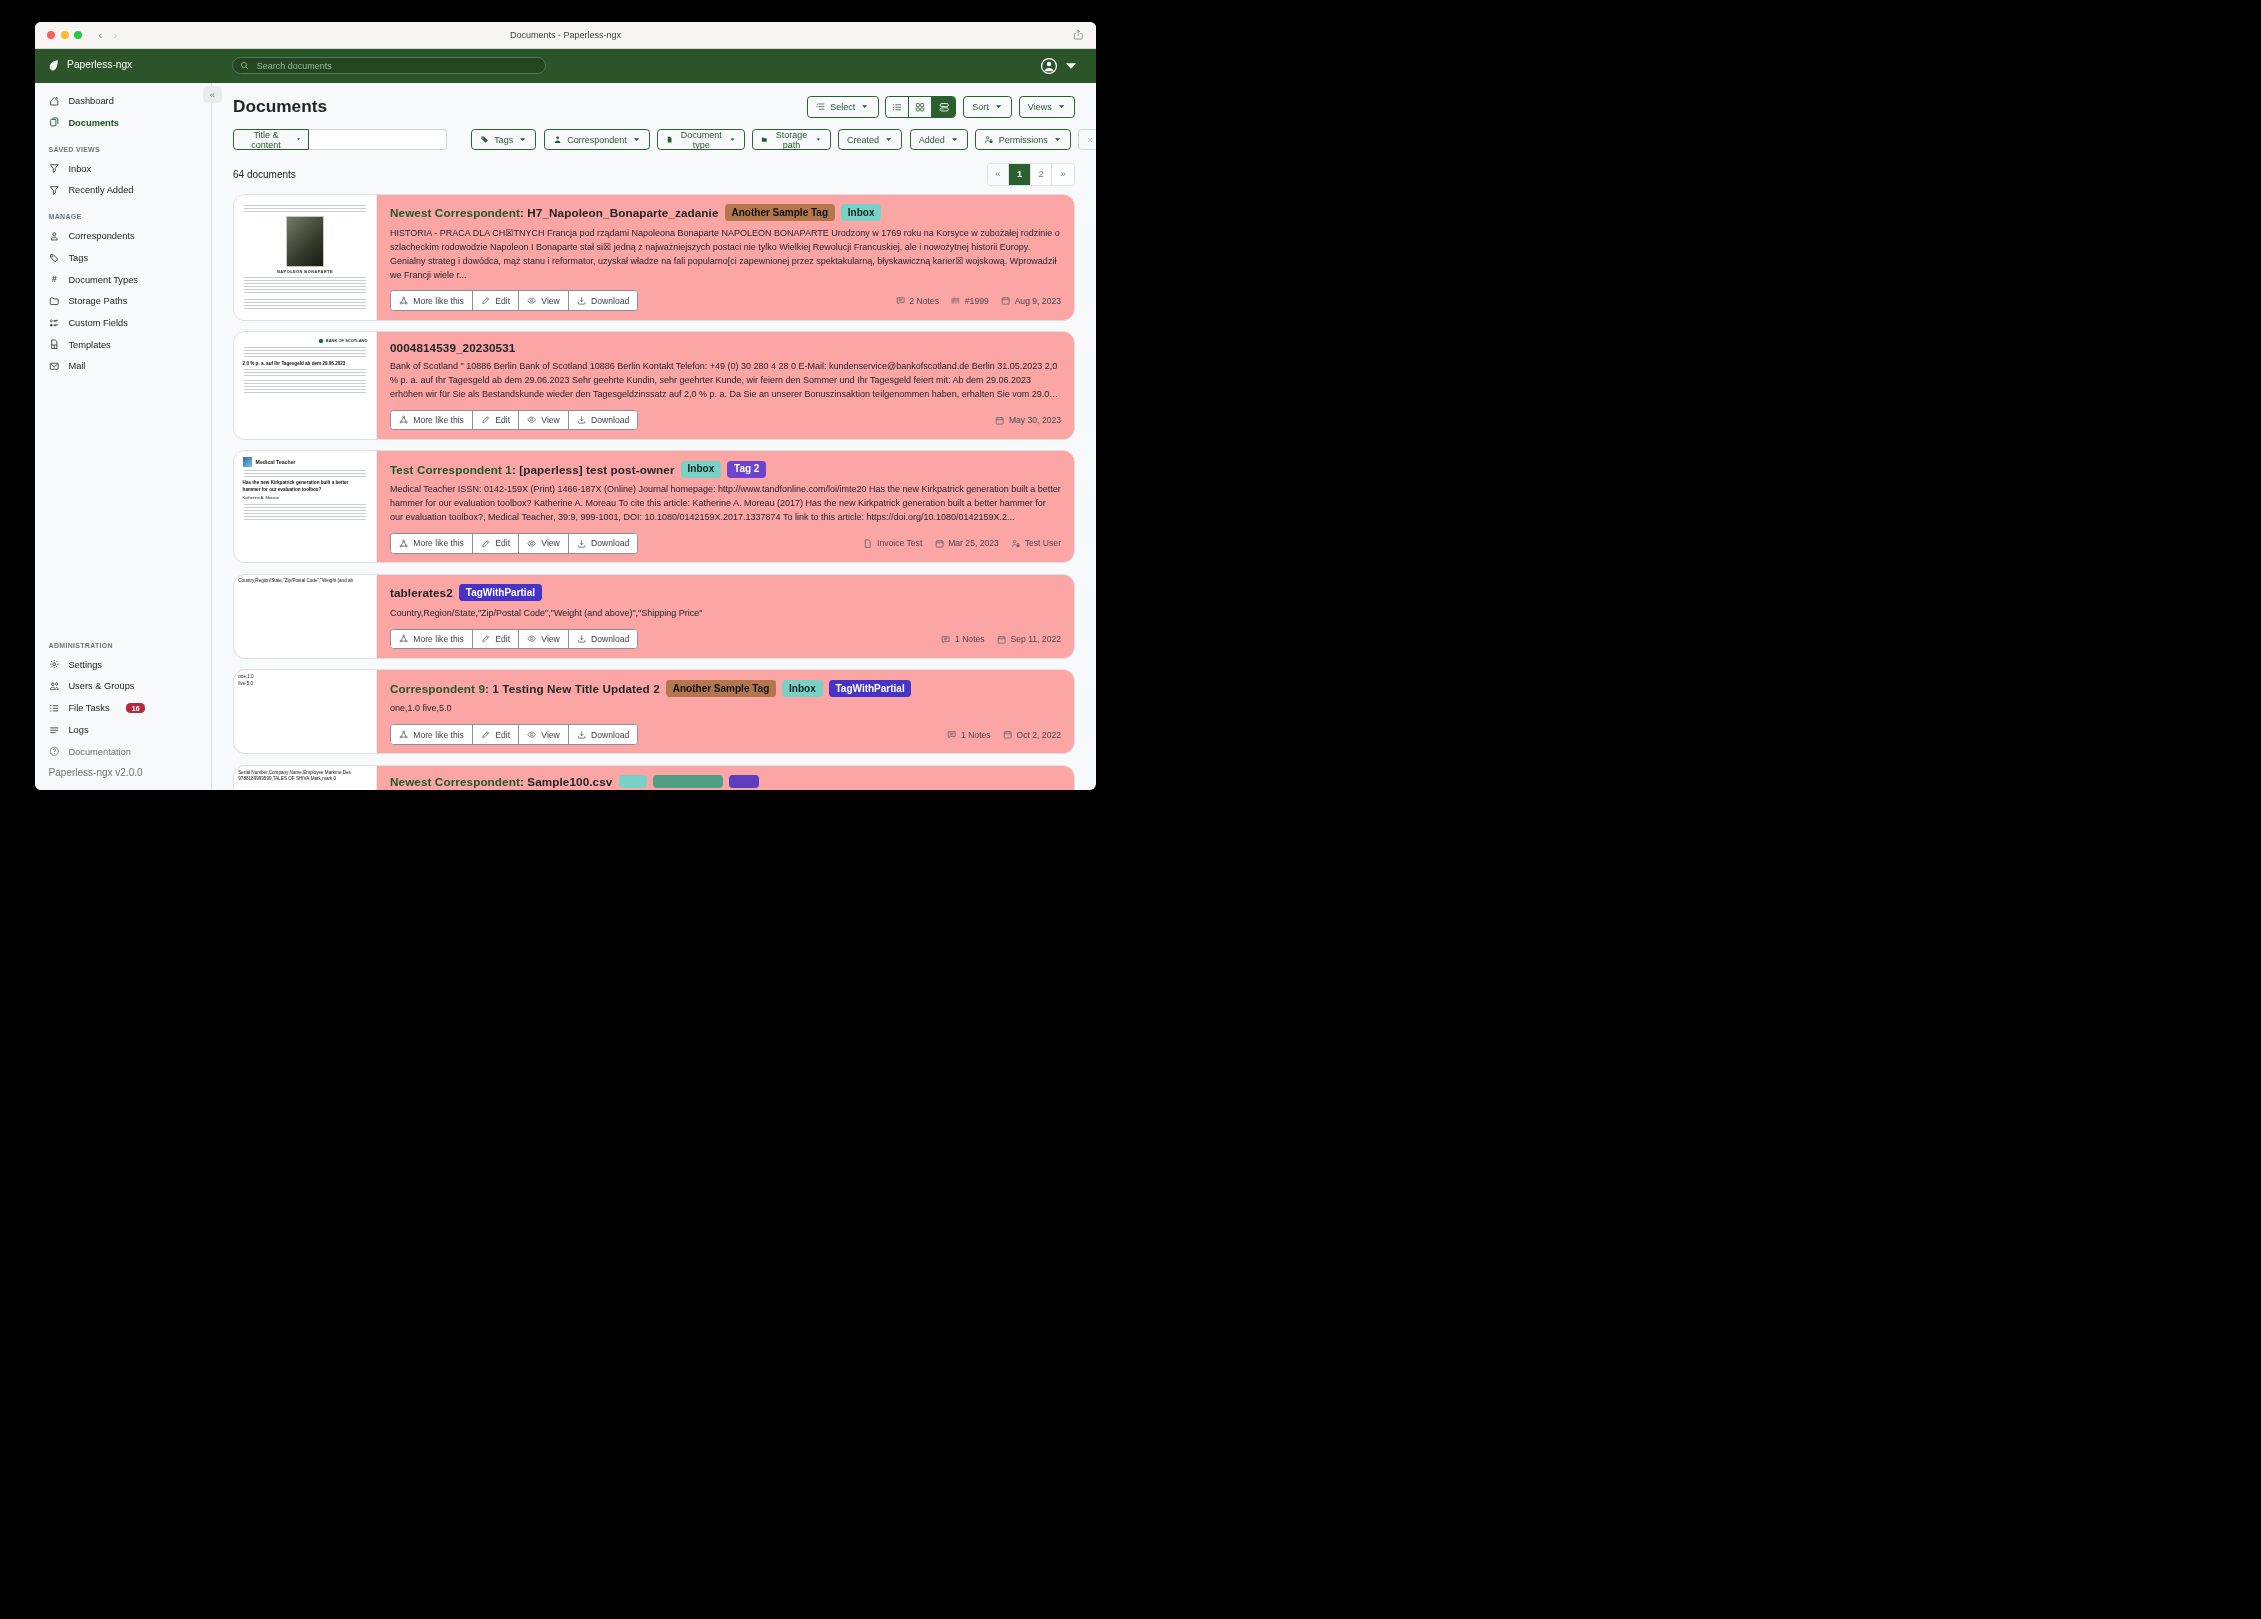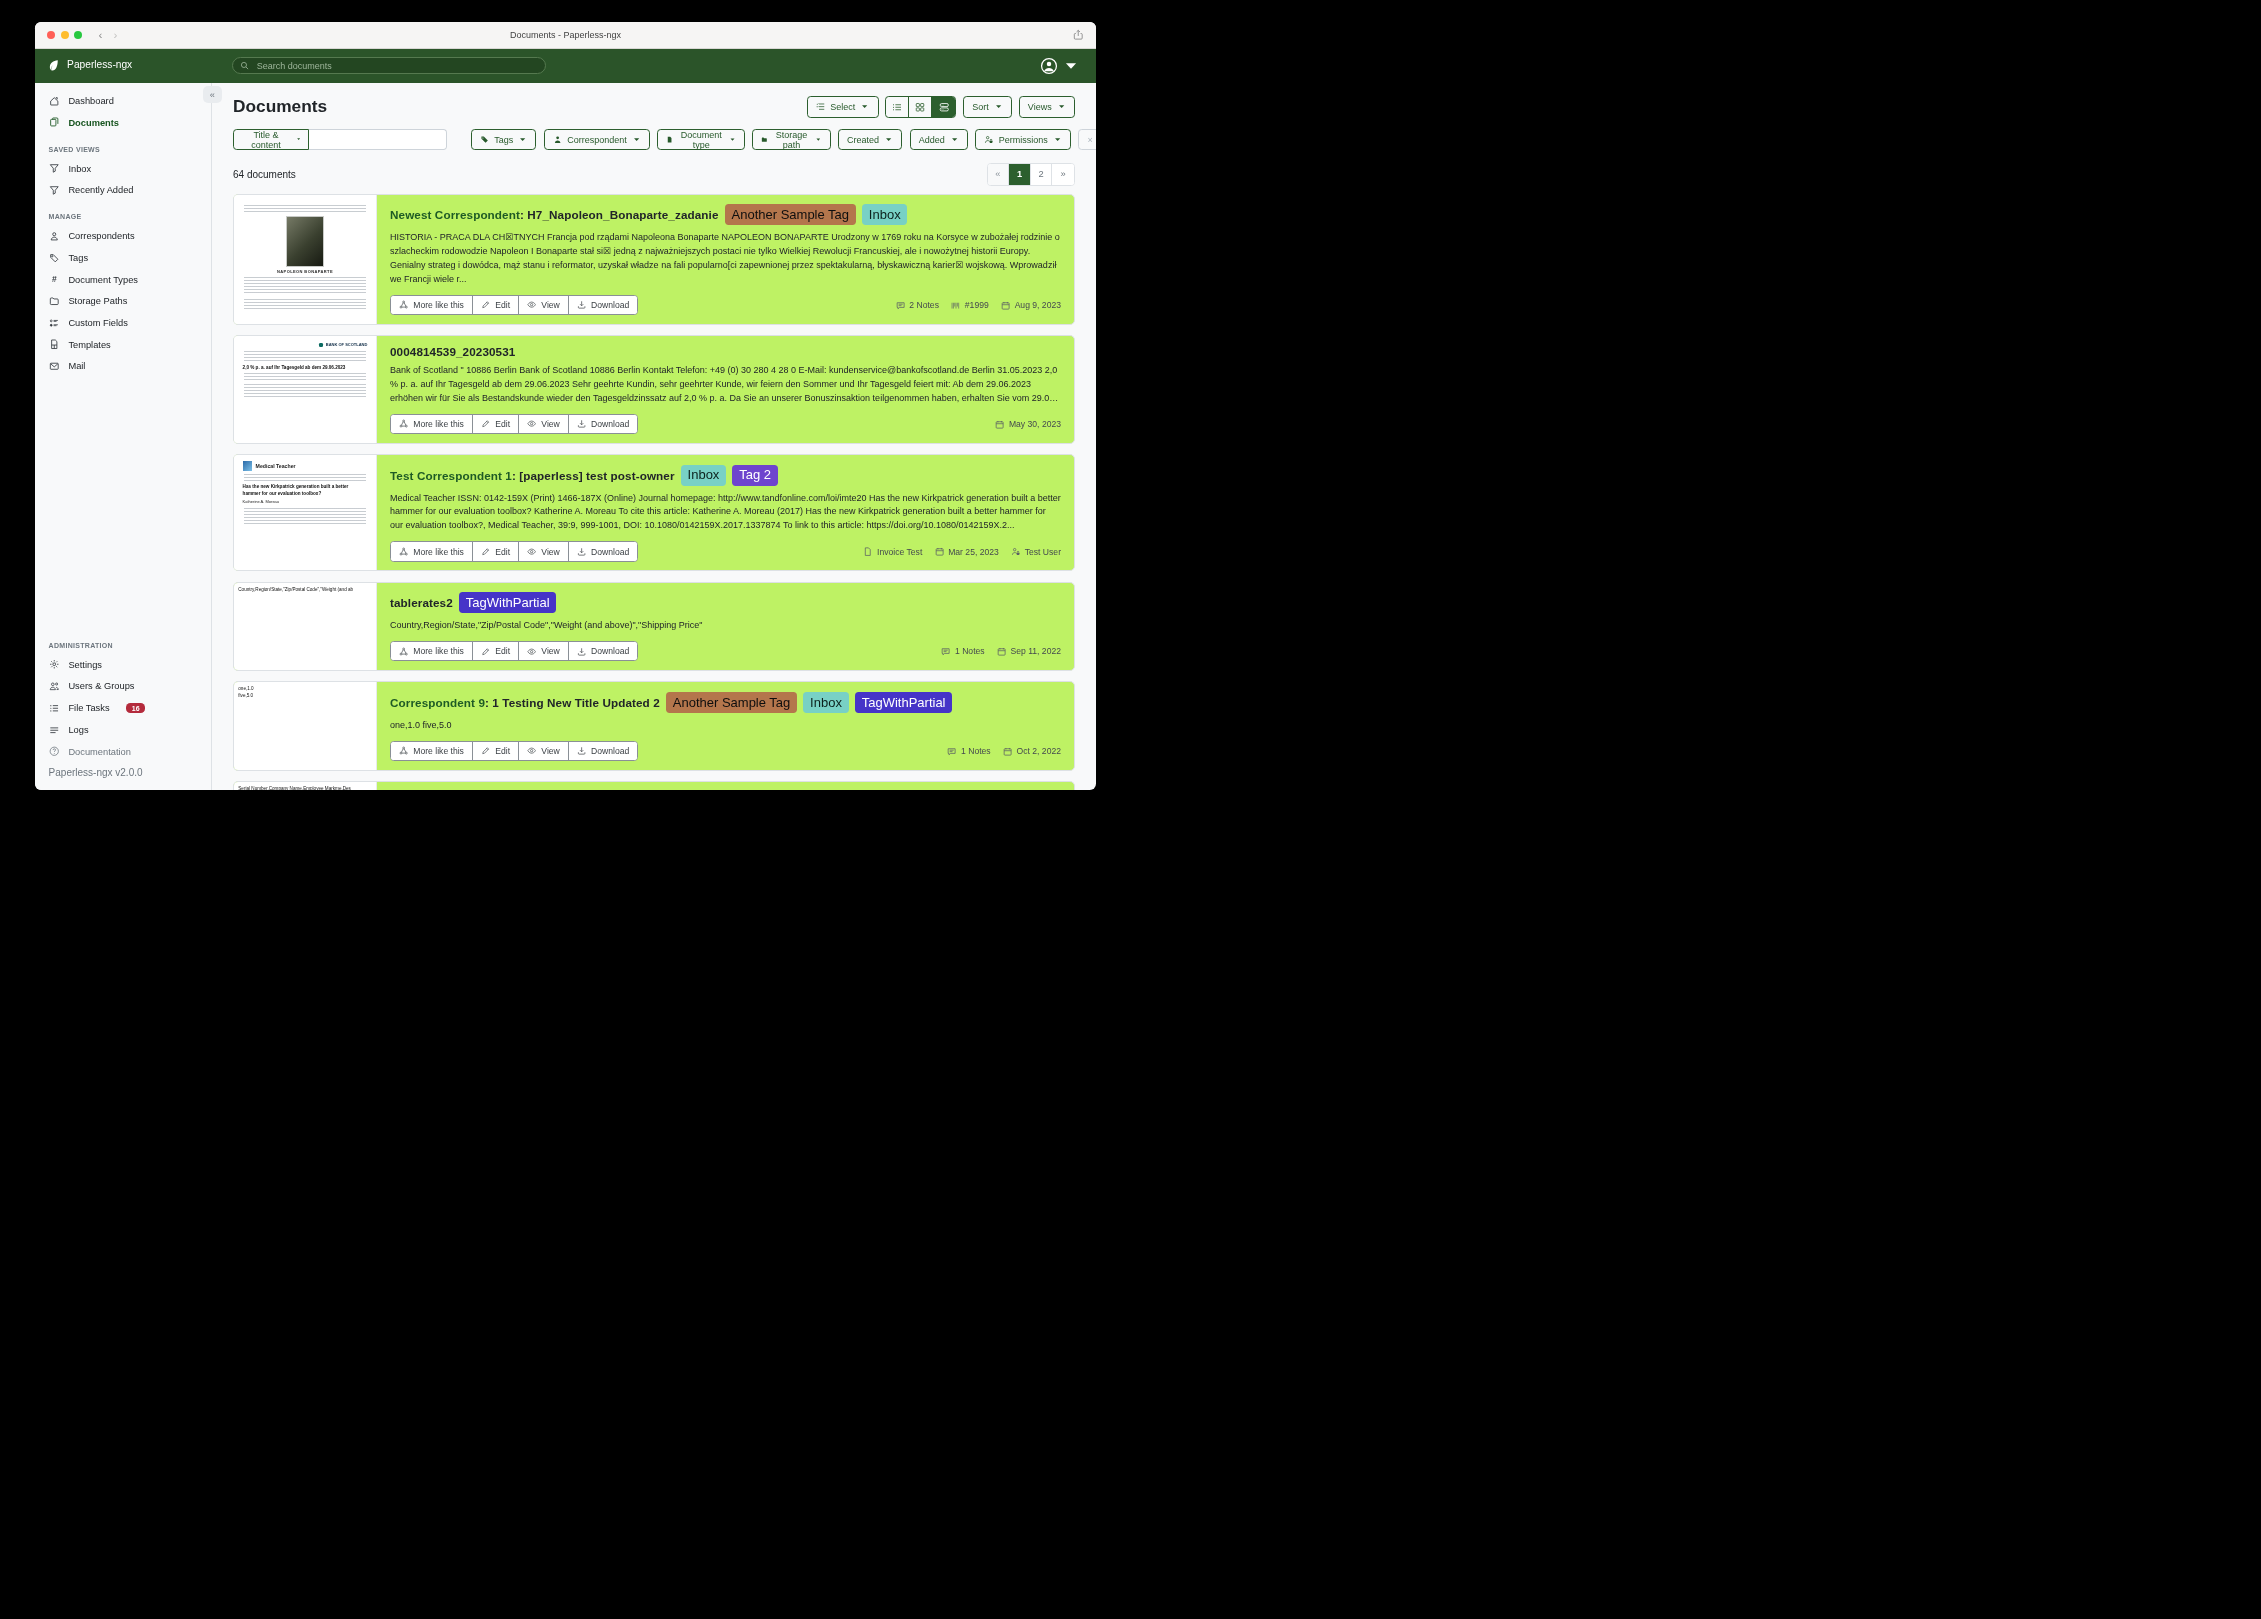--- a/index.html
+++ b/index.html
@@ -62,39 +62,39 @@
 .btn-reset{display:inline-flex;align-items:center;gap:4.3px;height:21.6px;padding:0 8px;border:0.6px solid #ced4da;color:#adb5bd;background:transparent;border-radius:3.7px;font-size:9px;font-family:inherit;cursor:pointer}
 
 .count-row{display:flex;align-items:center;margin:12.3px 0 7.4px}
 .doc-count{font-size:10px;color:#212529}
 .pager{margin-left:auto;display:inline-flex;border:0.6px solid #dee2e6;border-radius:3.7px;overflow:hidden;background:#fff}
 .p-cell{min-width:21.6px;height:21.6px;display:flex;align-items:center;justify-content:center;font-size:9.3px;color:#6c757d;border-right:0.6px solid #dee2e6;background:#fff;cursor:pointer;border-top:none;border-bottom:none;border-left:none;font-family:inherit}
 .p-cell:last-child{border-right:none}
 .p-cell.disabled{background:#f8f9fa;color:#8d959d}
 .p-cell.active{background:#2c5f2e;color:#fff;font-weight:600}
 
-.card{display:flex;background:#bef264;border:0.6px solid #dde1e5;border-radius:5px;margin-bottom:10.5px;overflow:hidden}
+.card{display:flex;background:#fca5a5;border:0.6px solid #dde1e5;border-radius:12px;margin-bottom:10.5px;overflow:hidden}
 .thumb{flex:0 0 143px;background:#fff;border-right:0.6px solid #e7eaec;position:relative;overflow:hidden;min-height:74px}
 .page{position:absolute;inset:0;padding:6.2px 8.6px;background:#fff;overflow:hidden}
 .tlines{background-image:repeating-linear-gradient(to bottom,#b6bcc2 0 0.9px,transparent 0.9px 3.1px);margin:3.7px 1.2px;opacity:.75}
 .portrait{width:38px;height:51px;margin:3.7px auto 1.9px;background:linear-gradient(135deg,#767a66,#3a402f 55%,#171a12);border:0.6px solid #c8cac7}
 .np-caption{text-align:center;font-size:4px;letter-spacing:0.4px;color:#2c2c2c;margin:1.9px 0 3.1px;font-weight:600}
 .bank-brand{display:flex;justify-content:flex-end;align-items:center;gap:2.5px;font-size:4px;font-weight:700;color:#14304a;margin-bottom:3.1px}
 .bank-dot{width:4.3px;height:4.3px;background:#0c6b62;border-radius:1.2px;display:inline-block}
 .bank-high{font-size:4.6px;font-weight:700;color:#0f0f0f;margin:3.1px 0}
 .med-brand{display:flex;align-items:center;gap:3.7px;font-size:5.2px;font-weight:700;color:#1d1d1d;margin-bottom:3.1px}
 .med-logo{width:9.3px;height:9.3px;background:linear-gradient(135deg,#2b6aa8,#7cc0e8);flex:0 0 9.3px}
 .med-head{font-size:4.6px;font-weight:700;color:#101010;line-height:1.4;margin:3.1px 0 1.9px}
 .med-author{font-size:4px;color:#222;margin-bottom:2.5px}
 .csv{margin:0;padding:3.7px 4.3px;font-size:4.6px;line-height:1.5;color:#111;white-space:pre-line;font-family:"Liberation Sans",sans-serif}
 .card-body{flex:1;min-width:0;padding:9.3px 13px 8px;display:flex;flex-direction:column}
 .title-row{display:flex;align-items:center;flex-wrap:wrap;gap:6.2px;row-gap:3.7px}
 .doc-title{margin:0;font-size:11.7px;font-weight:600;color:#212529;letter-spacing:0.1px}
 .corr{color:#1e5b25;font-weight:700}
-.tag-pill{border-radius:3.7px;padding:1.9px 6.8px;font-size:13px;font-weight:400;line-height:1.35;white-space:nowrap}
+.tag-pill{border-radius:3.7px;padding:1.9px 6.8px;font-size:10px;font-weight:700;line-height:1.35;white-space:nowrap}
 .tag-empty{padding:1.9px 0}
 .excerpt{margin:5.6px 0 7.4px;font-size:9px;line-height:1.55;color:#212529;display:-webkit-box;-webkit-line-clamp:3;-webkit-box-orient:vertical;overflow:hidden}
 .card:nth-child(1) .excerpt{-webkit-line-clamp:4}
 .card-foot{margin-top:auto;display:flex;align-items:center;min-height:21.6px}
 .bgroup{display:inline-flex;border:0.6px solid #8a9096;border-radius:3.7px;overflow:hidden;background:#fff}
 .act-btn{display:inline-flex;align-items:center;gap:5px;padding:4.3px 8px;font-size:8.6px;color:#3c4146;background:#fff;border:none;border-right:0.6px solid #8a9096;font-family:inherit;cursor:pointer}
 .act-btn:last-child{border-right:none}
 .act-btn .ic{width:9.3px;height:9.3px;color:#4a4f54}
 .meta{margin-left:auto;display:flex;gap:12.3px;align-items:center;color:#44494e;font-size:8.6px}
 .meta-item{display:inline-flex;align-items:flex-end;gap:4.3px}

